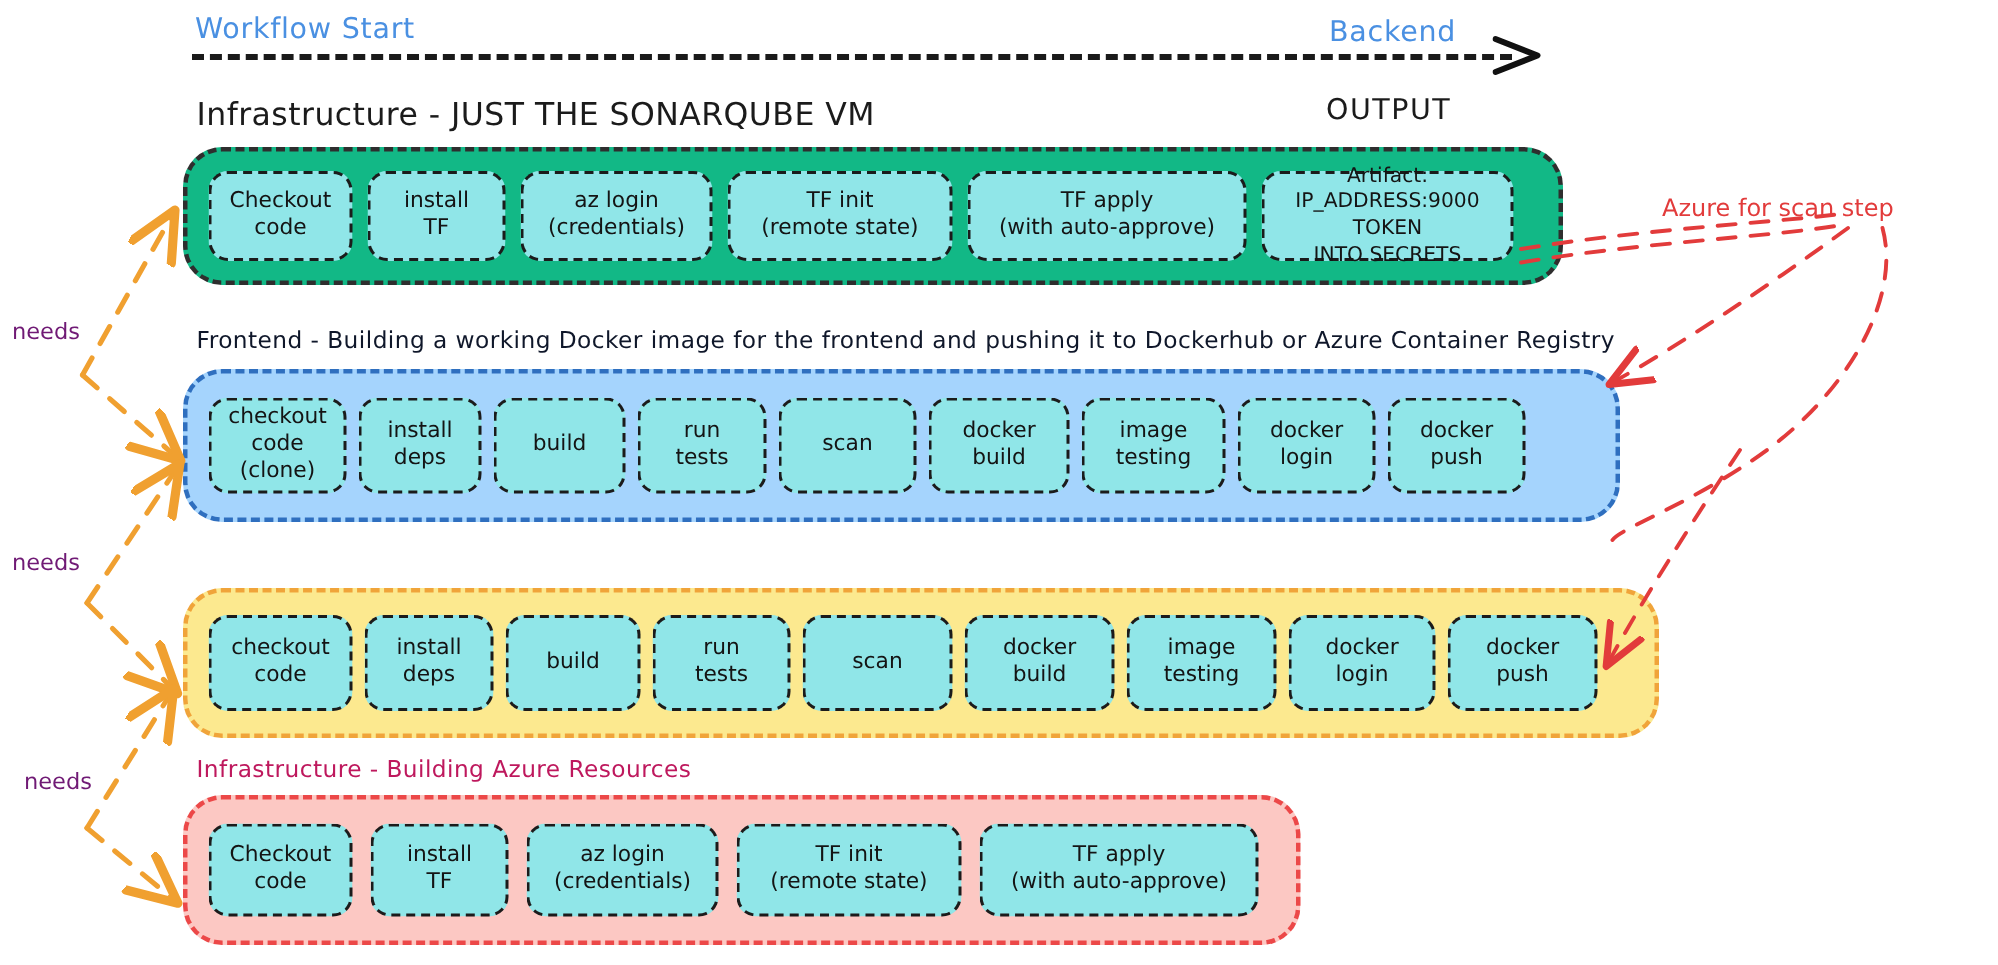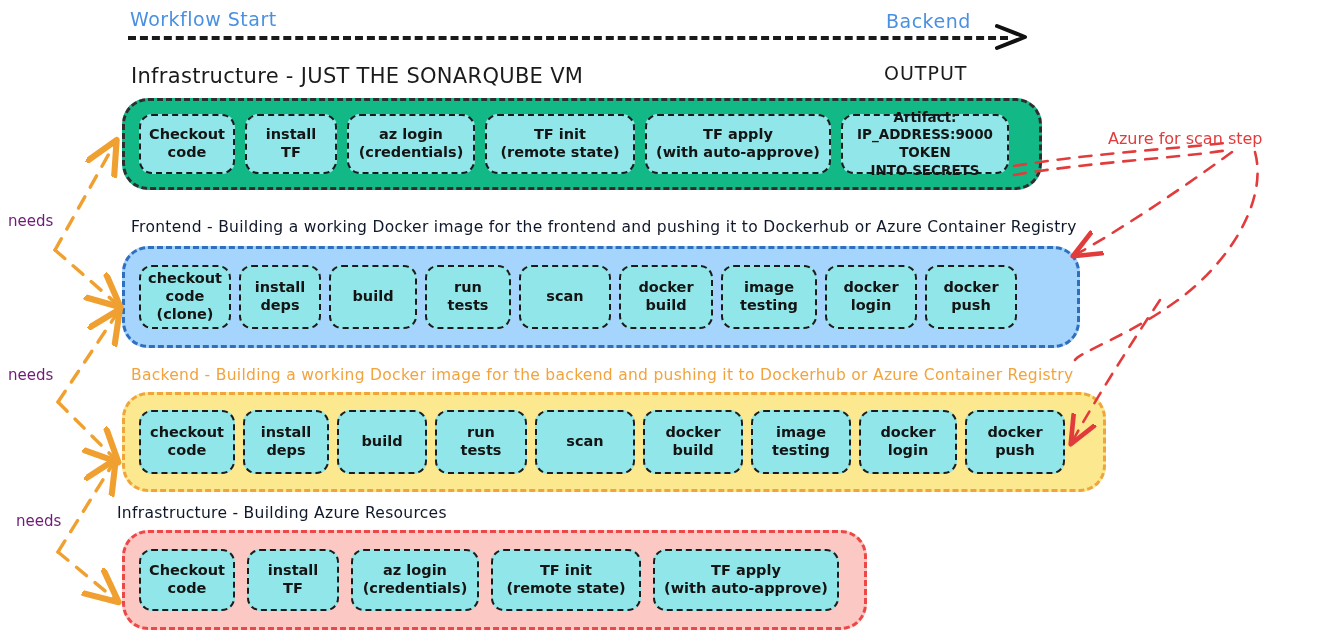--- a/index.html
+++ b/index.html
@@ -16,38 +16,38 @@
   #timeline-line{position:absolute;left:128px;top:36px;width:880px;height:0;
        border-top:4px dashed #1a1a1a;}
   #timeline-arrow{position:absolute;left:995px;top:20px;width:34px;height:34px;}
 
   
   .sec-title{position:absolute;font-size:15.5px;white-space:nowrap;letter-spacing:.3px;}
   #t-infra-sq{left:131px;top:64px;color:#1b1b1b;font-size:21px;}
   #t-output{left:884px;top:62px;color:#1b1b1b;font-size:19px;letter-spacing:1px;text-align:center;}
   #t-frontend{left:131px;top:218px;color:#0f172a;}
   #t-backend{left:131px;top:366px;color:#f2a33c;}
-  #t-infra-az{left:117px;top:504px;color:#0f172a;}
+  #t-infra-az{left:131px;top:504px;color:#be185d;}
 
   
   .lane{position:absolute;box-sizing:border-box;display:flex;align-items:center;}
   .lane.green{left:122px;top:98px;width:920px;height:92px;background:#12b886;
       border:3px dashed #2e2e2e;border-radius:26px;padding:0 14px;gap:10px;}
   .lane.blue{left:122px;top:246px;width:958px;height:102px;background:#a5d4fd;
       border:3px dashed #2f6fbf;border-radius:26px;padding:0 14px;gap:8px;}
   .lane.yellow{left:122px;top:392px;width:984px;height:100px;background:#fce98f;
       border:3px dashed #f0a43a;border-radius:26px;padding:0 14px;gap:8px;}
   .lane.pink{left:122px;top:530px;width:745px;height:100px;background:#fcc8c3;
       border:3px dashed #ec4848;border-radius:26px;padding:0 14px;gap:12px;}
 
   
   .step{background:#90e6e8;border:2.5px dashed #1b1b1b;border-radius:13px;
         display:flex;align-items:center;justify-content:center;text-align:center;
         font-size:14.5px;color:#141414;line-height:1.24;
-        padding:6px 8px;box-sizing:border-box;white-space:pre-line;flex:0 0 auto;font-weight:bold;}
+        padding:6px 8px;box-sizing:border-box;white-space:pre-line;flex:0 0 auto;}
   .lane.green .step{height:60px;}
   .lane.blue  .step{height:64px;}
   .lane.yellow .step{height:64px;}
   .lane.pink  .step{height:62px;}
   .step.artifact{font-size:13.5px;line-height:1.3;height:84px;}
 
   
   svg.ov{position:absolute;left:0;top:0;width:1332px;height:643px;overflow:visible;
          pointer-events:none;}
   .needs-lbl{position:absolute;font-size:15px;color:#701a75;}
@@ -65,21 +65,20 @@
   <div class="tl-label hand" id="tl-start">Workflow Start</div>
   <div class="tl-label hand" id="tl-finish">Backend</div>
   <div id="timeline-line"></div>
   <svg id="timeline-arrow" viewBox="0 0 34 34">
     <path d="M2 6 L30 17 L2 28" fill="none" stroke="#111" stroke-width="4" stroke-linecap="round" stroke-linejoin="round"></path>
   </svg>
 
   <div class="sec-title hand" id="t-infra-sq">Infrastructure - JUST THE SONARQUBE VM</div>
   <div class="sec-title hand" id="t-output">OUTPUT</div>
   <div class="sec-title hand" id="t-frontend">Frontend - Building a working Docker image for the frontend and pushing it to Dockerhub or Azure Container Registry</div>
-  <div class="sec-title hand" id="t-backend">Backend - Building a working Docker image for the backend and pushing it to Dockerhub or Azure Container Registry</div>
   <div class="sec-title hand" id="t-infra-az">Infrastructure - Building Azure Resources</div>
 
   <div class="lane green" id="lane-0">
       <div class="step" style="width: 96px;">Checkout
 code</div>
       <div class="step" style="width: 92px;">install
 TF</div>
       <div class="step" style="width: 128px;">az login
 (credentials)</div>
       <div class="step" style="width: 150px;">TF init

